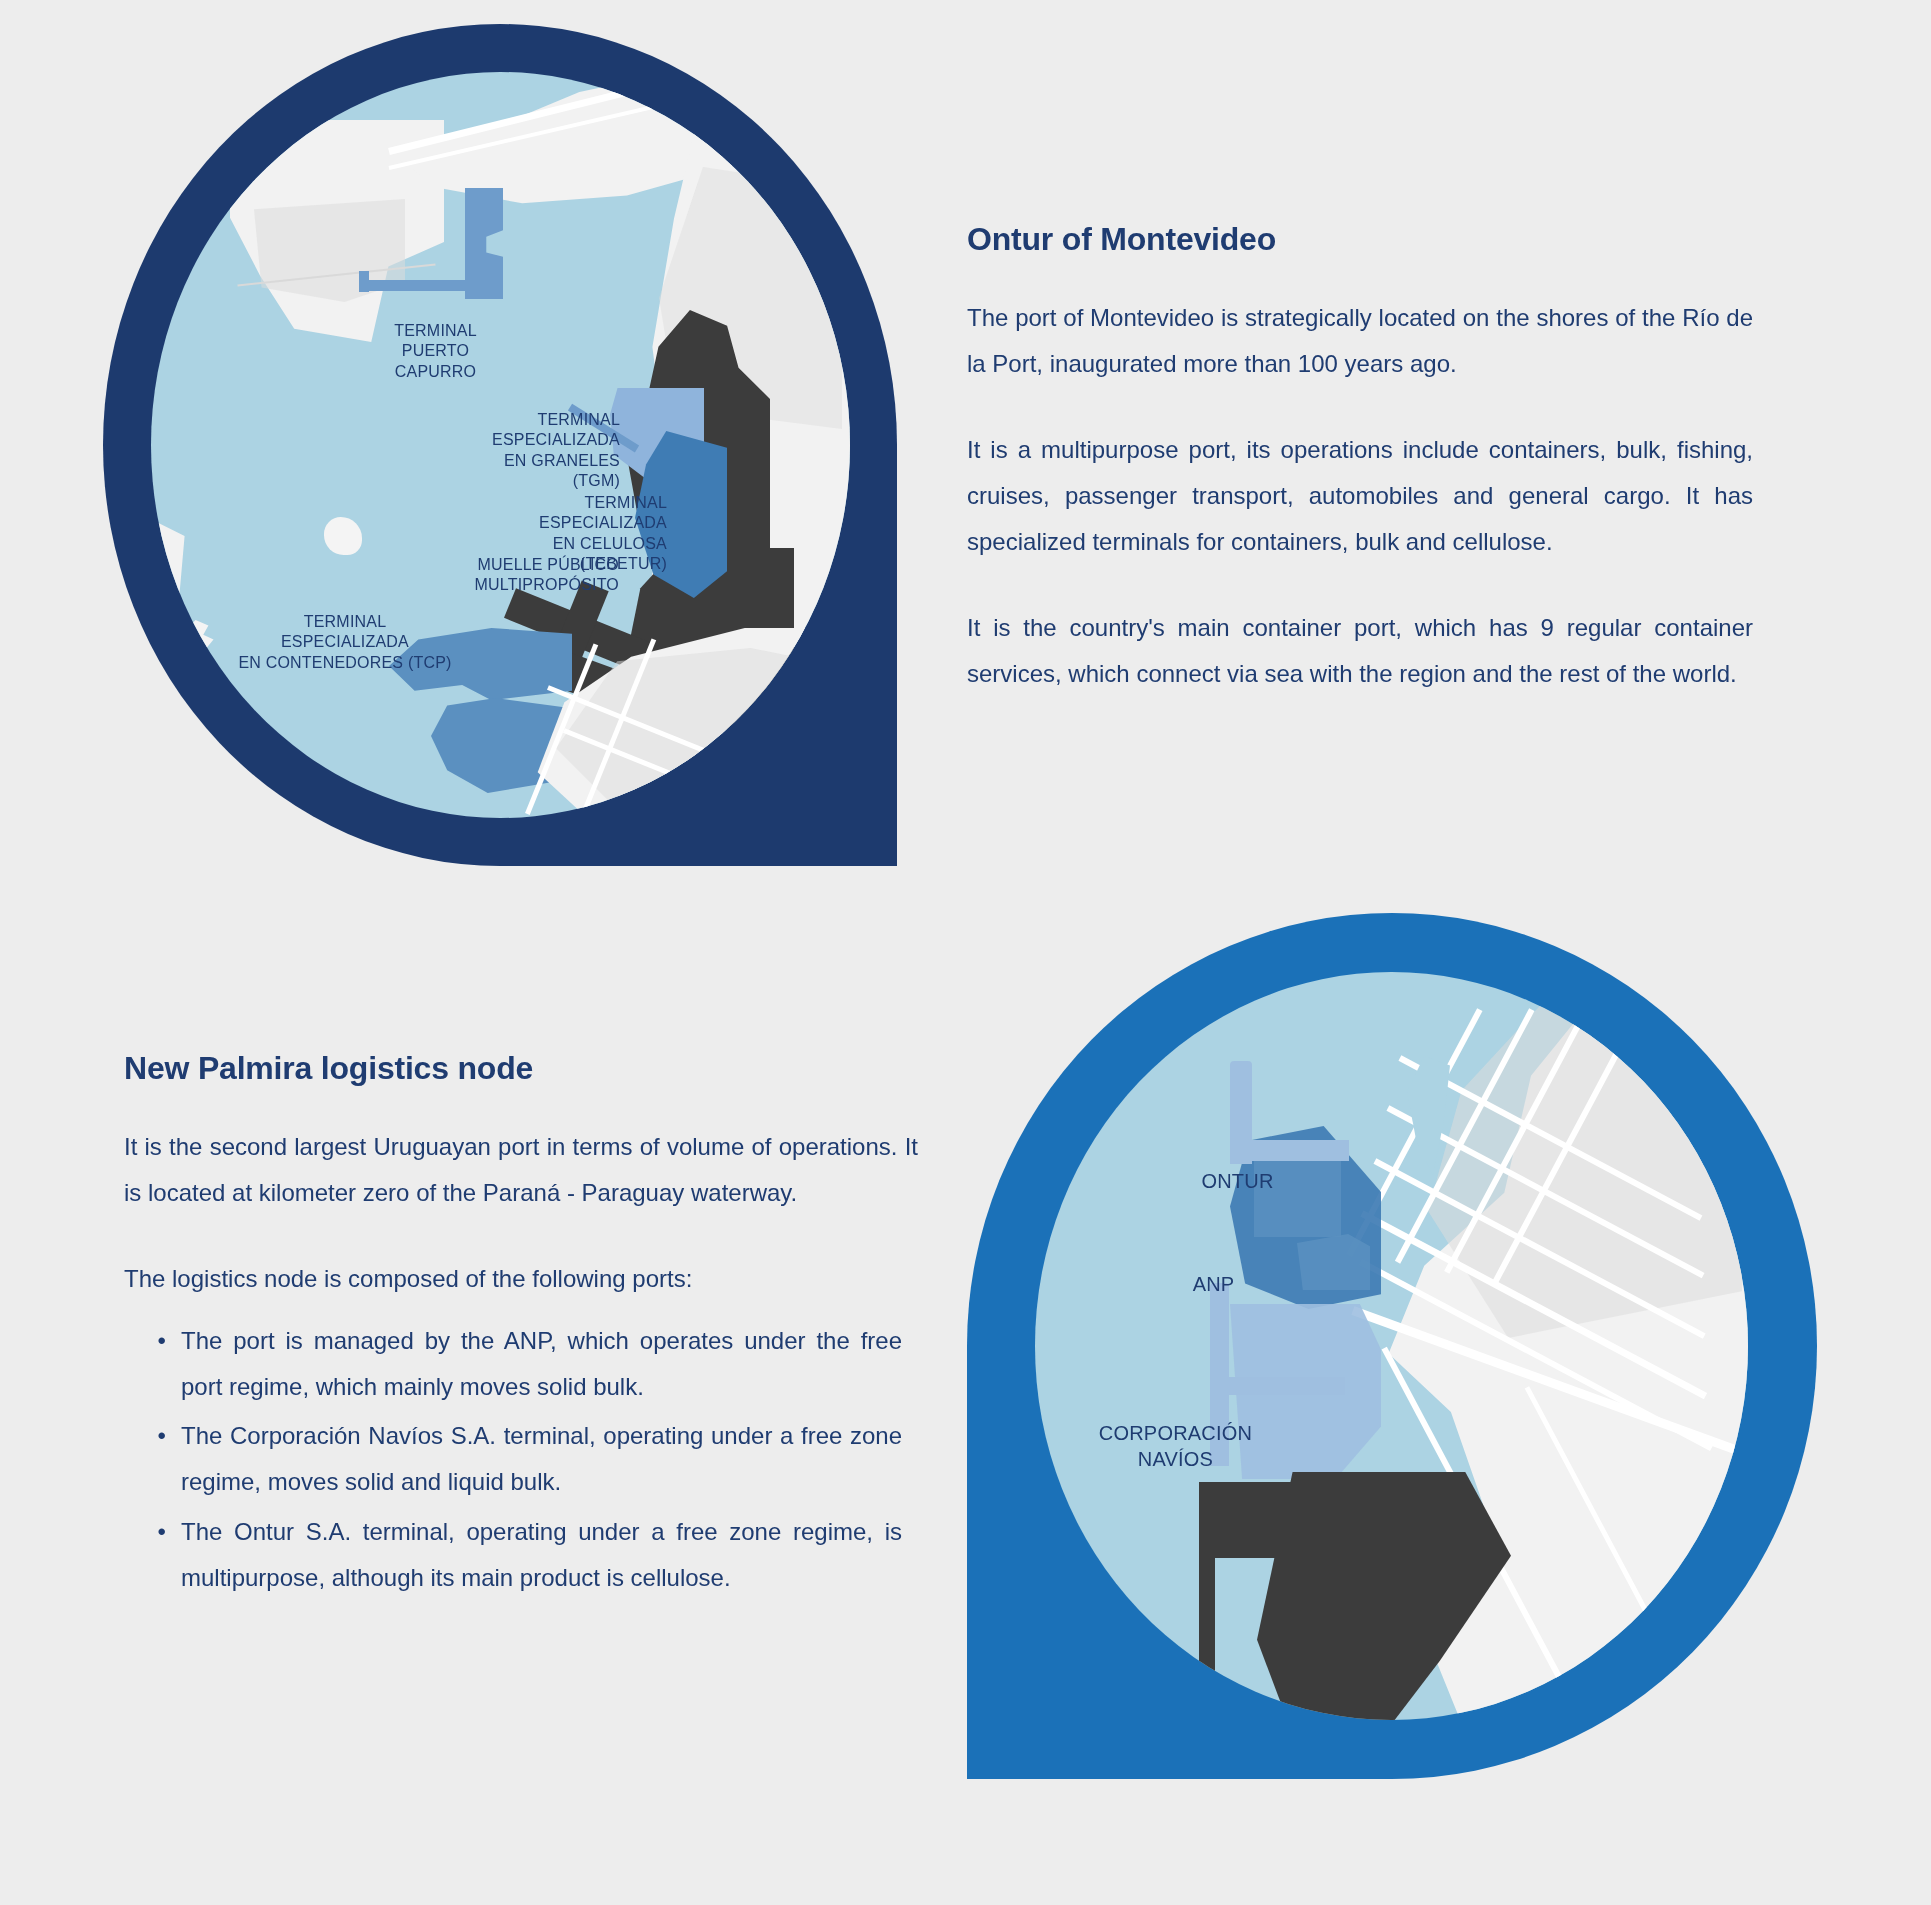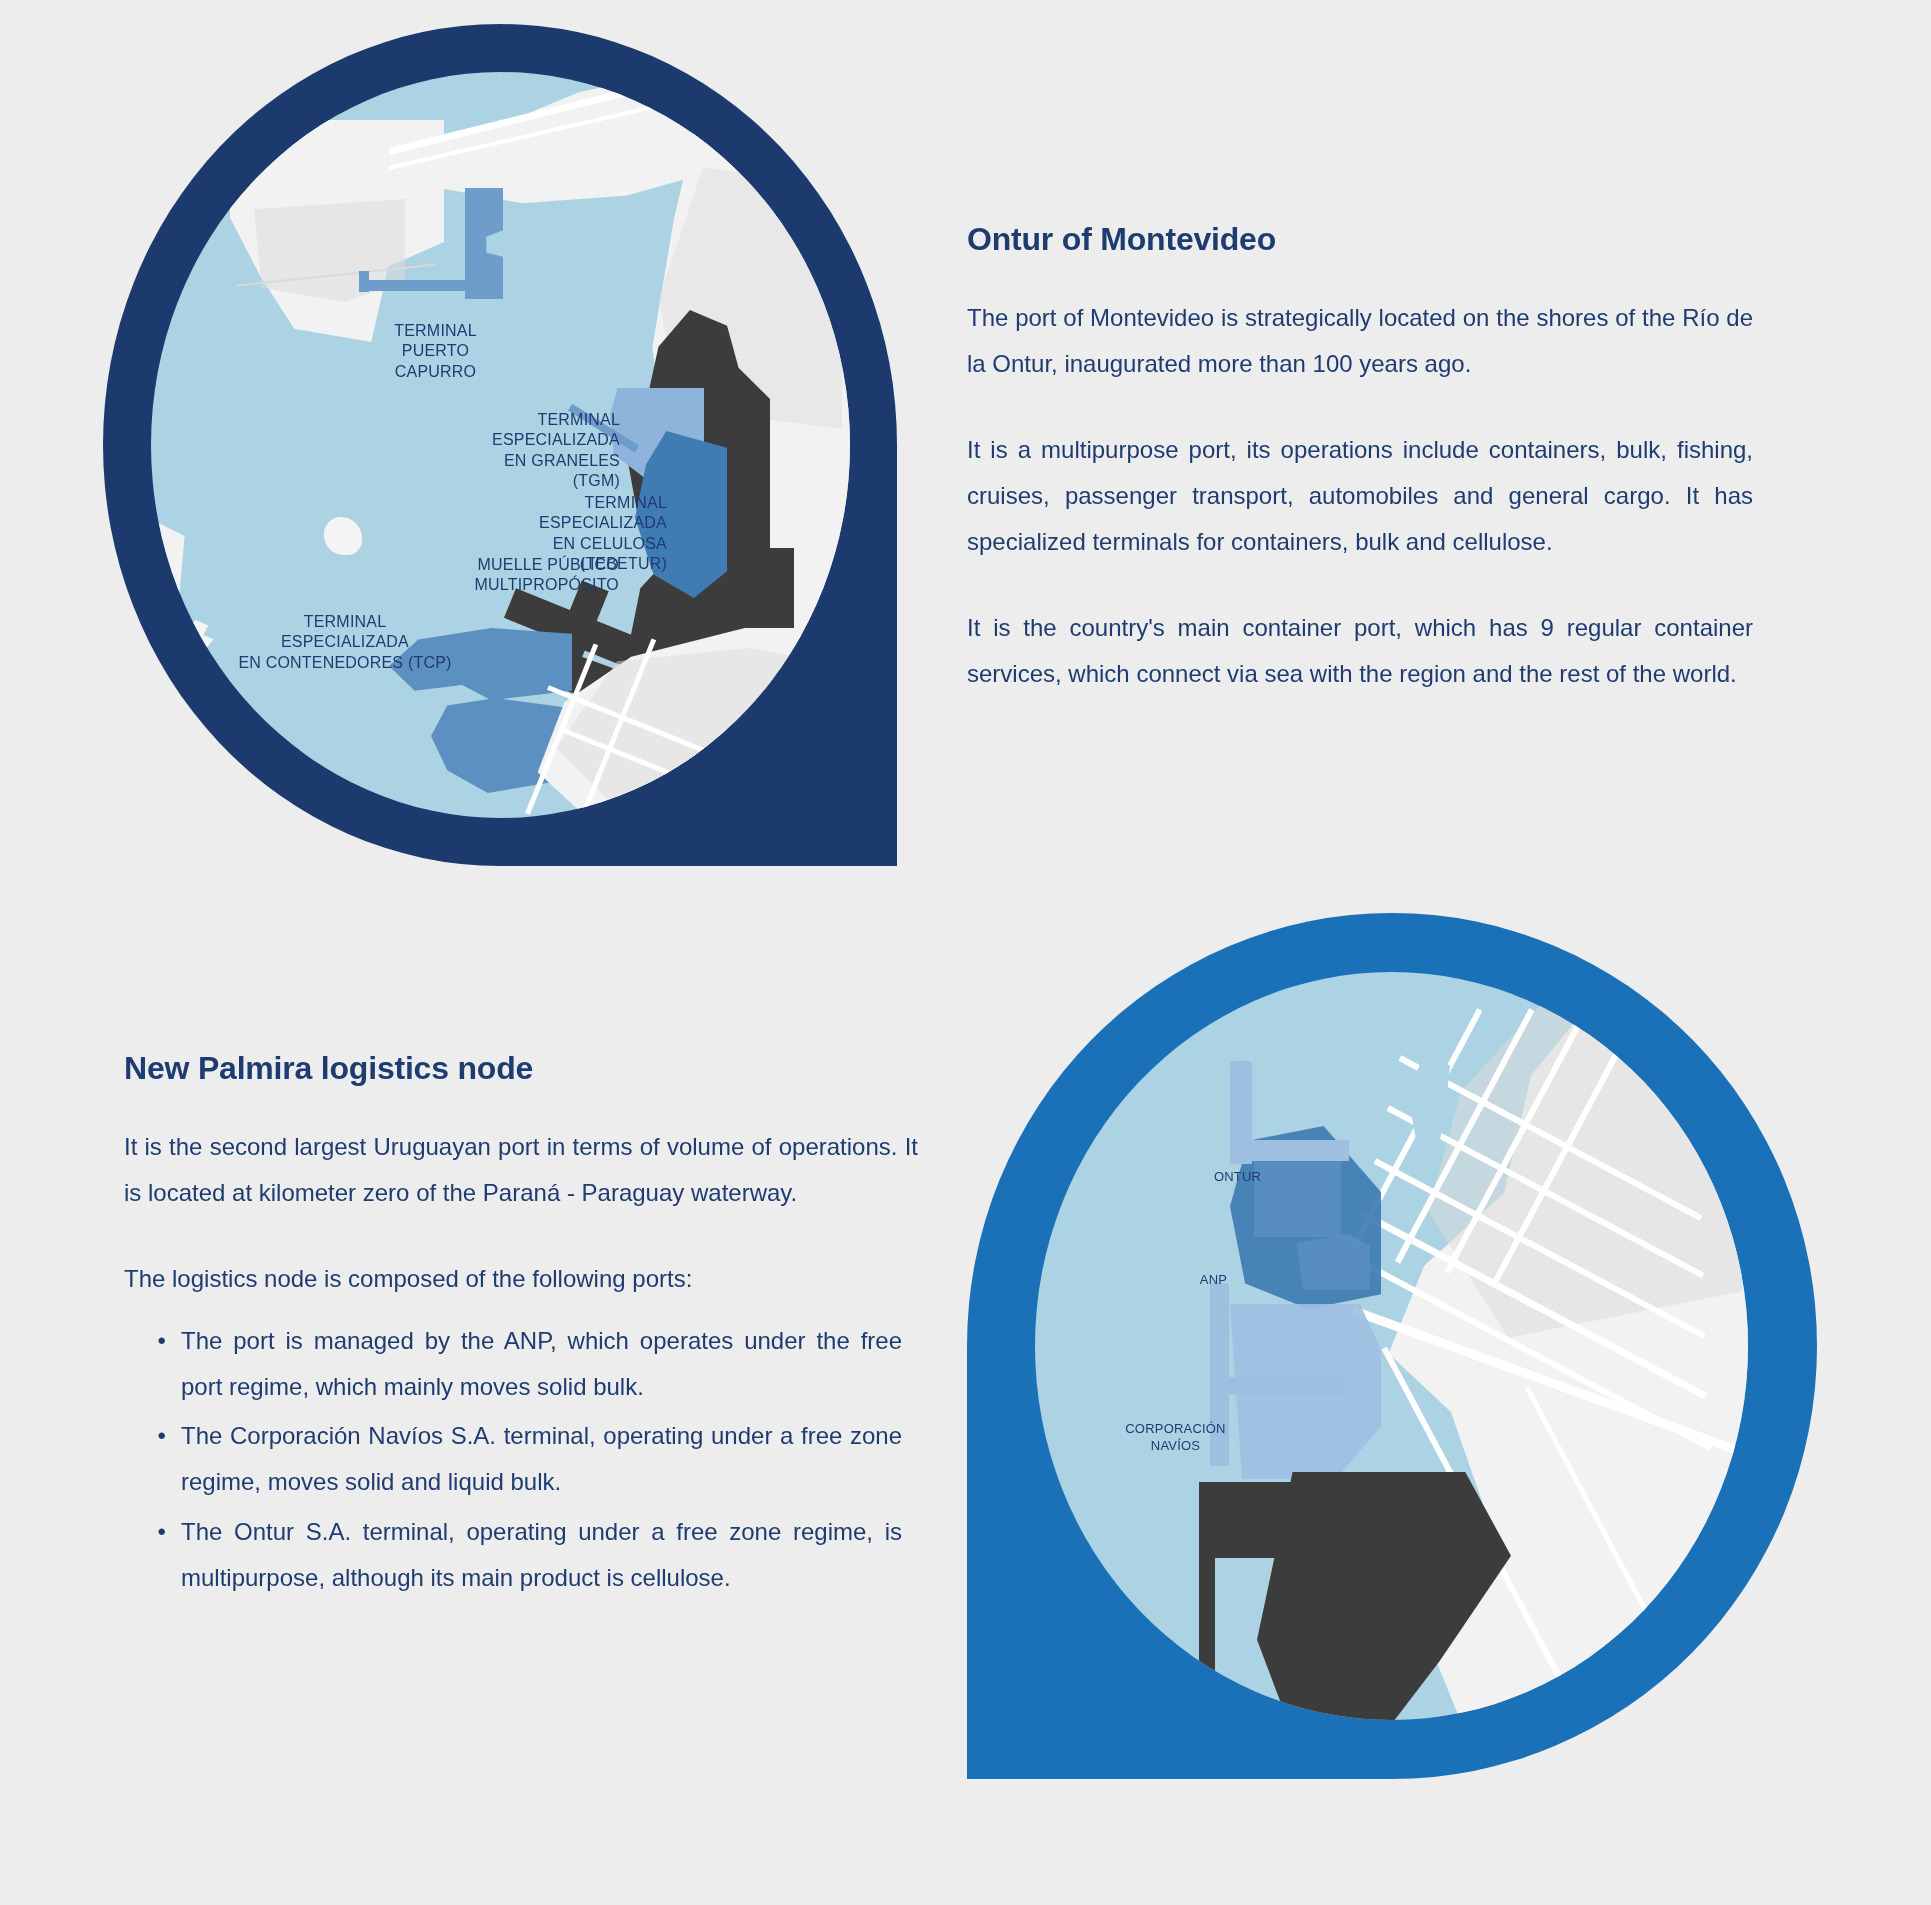--- a/index.html
+++ b/index.html
@@ -41,21 +41,21 @@
   }
 
   
   .mlabel{
     position:absolute;color:#1F3C71;
     font-size:16px;line-height:1.28;letter-spacing:0.2px;
     white-space:pre;
   }
   .mlabel.ctr{text-align:center;}
   .mlabel.rt{text-align:right;}
-  .mlabel.big{font-size:13px;}
+  .mlabel.big{font-size:20px;}
 
   
   .land{position:absolute;background:#F2F2F2;}
   .darkport{position:absolute;background:#3C3C3C;}
   .t-mid{position:absolute;background:#5B90C0;}
   .t-light{position:absolute;background:#8FB4DC;}
   .t-deep{position:absolute;background:#3F7CB4;}
   .t-pier{position:absolute;background:#6E9CCB;}
   .t-pale{position:absolute;background:#9FBFE0;}
   .islet{position:absolute;background:#F4F4F4;}
@@ -153,21 +153,21 @@
 
       <div class="mlabel ctr" style="left:71px;top:540px;width:246px;">TERMINAL
 ESPECIALIZADA
 EN CONTENEDORES (TCP)</div>
 
     </div>
   </div>
 
   <div class="txtcol" style="left:967px;top:221px;width:786px;">
     <h2 class="h-title">Ontur of Montevideo</h2>
-    <p class="para">The port of Montevideo is strategically located on the shores of the Río de la Ontur, inaugurated more than 100 years ago.</p>
+    <p class="para">The port of Montevideo is strategically located on the shores of the Río de la Port, inaugurated more than 100 years ago.</p>
     <p class="para">It is a multipurpose port, its operations include containers, bulk, fishing, cruises, passenger transport, automobiles and general cargo. It has specialized terminals for containers, bulk and cellulose.</p>
     <p class="para lastnm">It is the country's main container port, which has 9 regular container services, which connect via sea with the region and the rest of the world.</p>
   </div>
 
   <div class="txtcol" style="left:124px;top:1050px;width:794px;">
     <h2 class="h-title">New Palmira logistics node</h2>
     <p class="para">It is the second largest Uruguayan port in terms of volume of operations. It is located at kilometer zero of the Paraná - Paraguay waterway.</p>
     <p class="para nojust" style="margin-bottom:11px;">The logistics node is composed of the following ports:</p>
     <ul class="bullets">
       <li>The port is managed by the ANP, which operates under the free port regime, which mainly moves solid bulk.</li>

